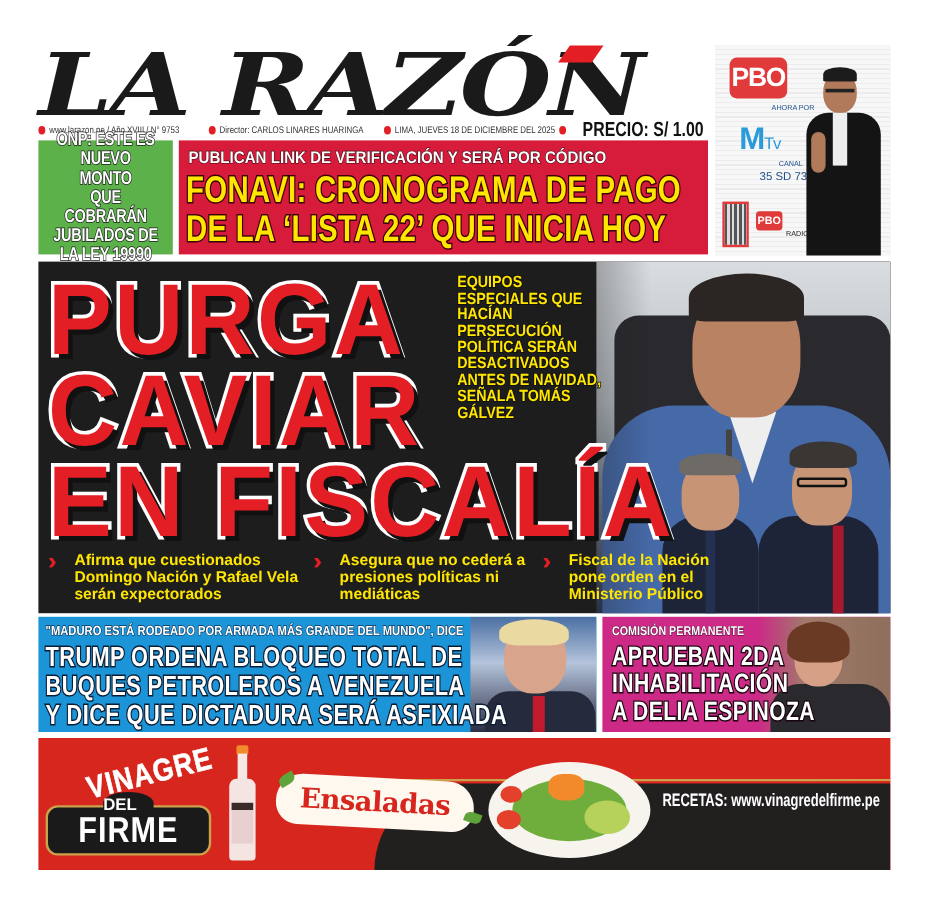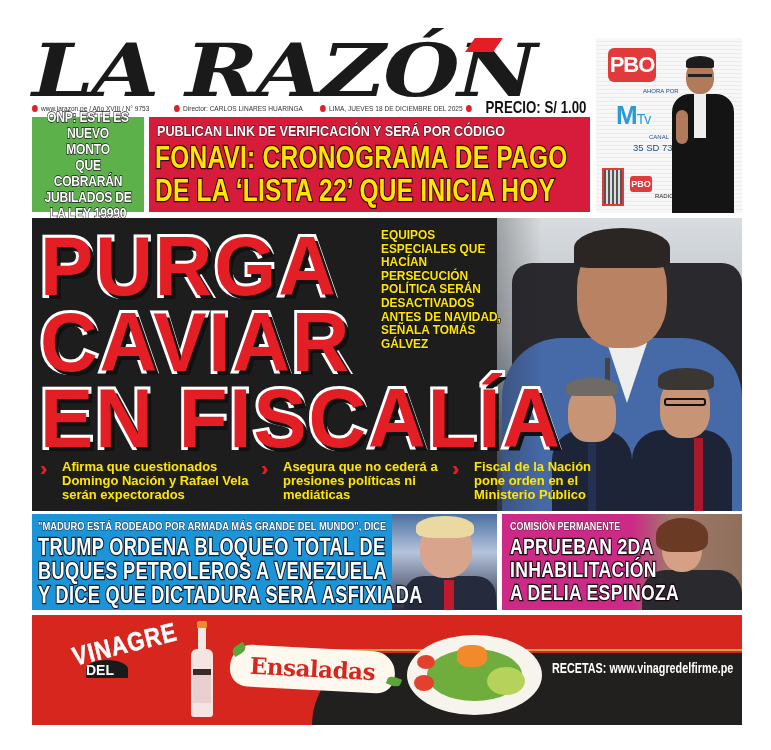--- a/index.html
+++ b/index.html
@@ -224,20 +224,23 @@
     <div>APRUEBAN 2DA</div>
     <div>INHABILITACIÓN</div>
     <div>A DELIA ESPINOZA</div>
   </div>
 </div>
 
 <div class="abs ad">
   <div class="ad-black"></div>
   <div class="ad-gold"></div>
   <div class="vinagre-arc">VINAGRE</div>
+  <div class="firme-badge">
+    <div class="firme-text">FIRME</div>
+  </div>
   <div class="del-tag">DEL</div>
   <div class="bottle">
     <div class="cap"></div>
       <div class="neck"></div>
       <div class="bodyb"></div>
       <div class="lbl"></div>
   </div>
   <div class="ensaladas-banner">
     <div class="ensaladas-text">Ensaladas</div>
   </div>

